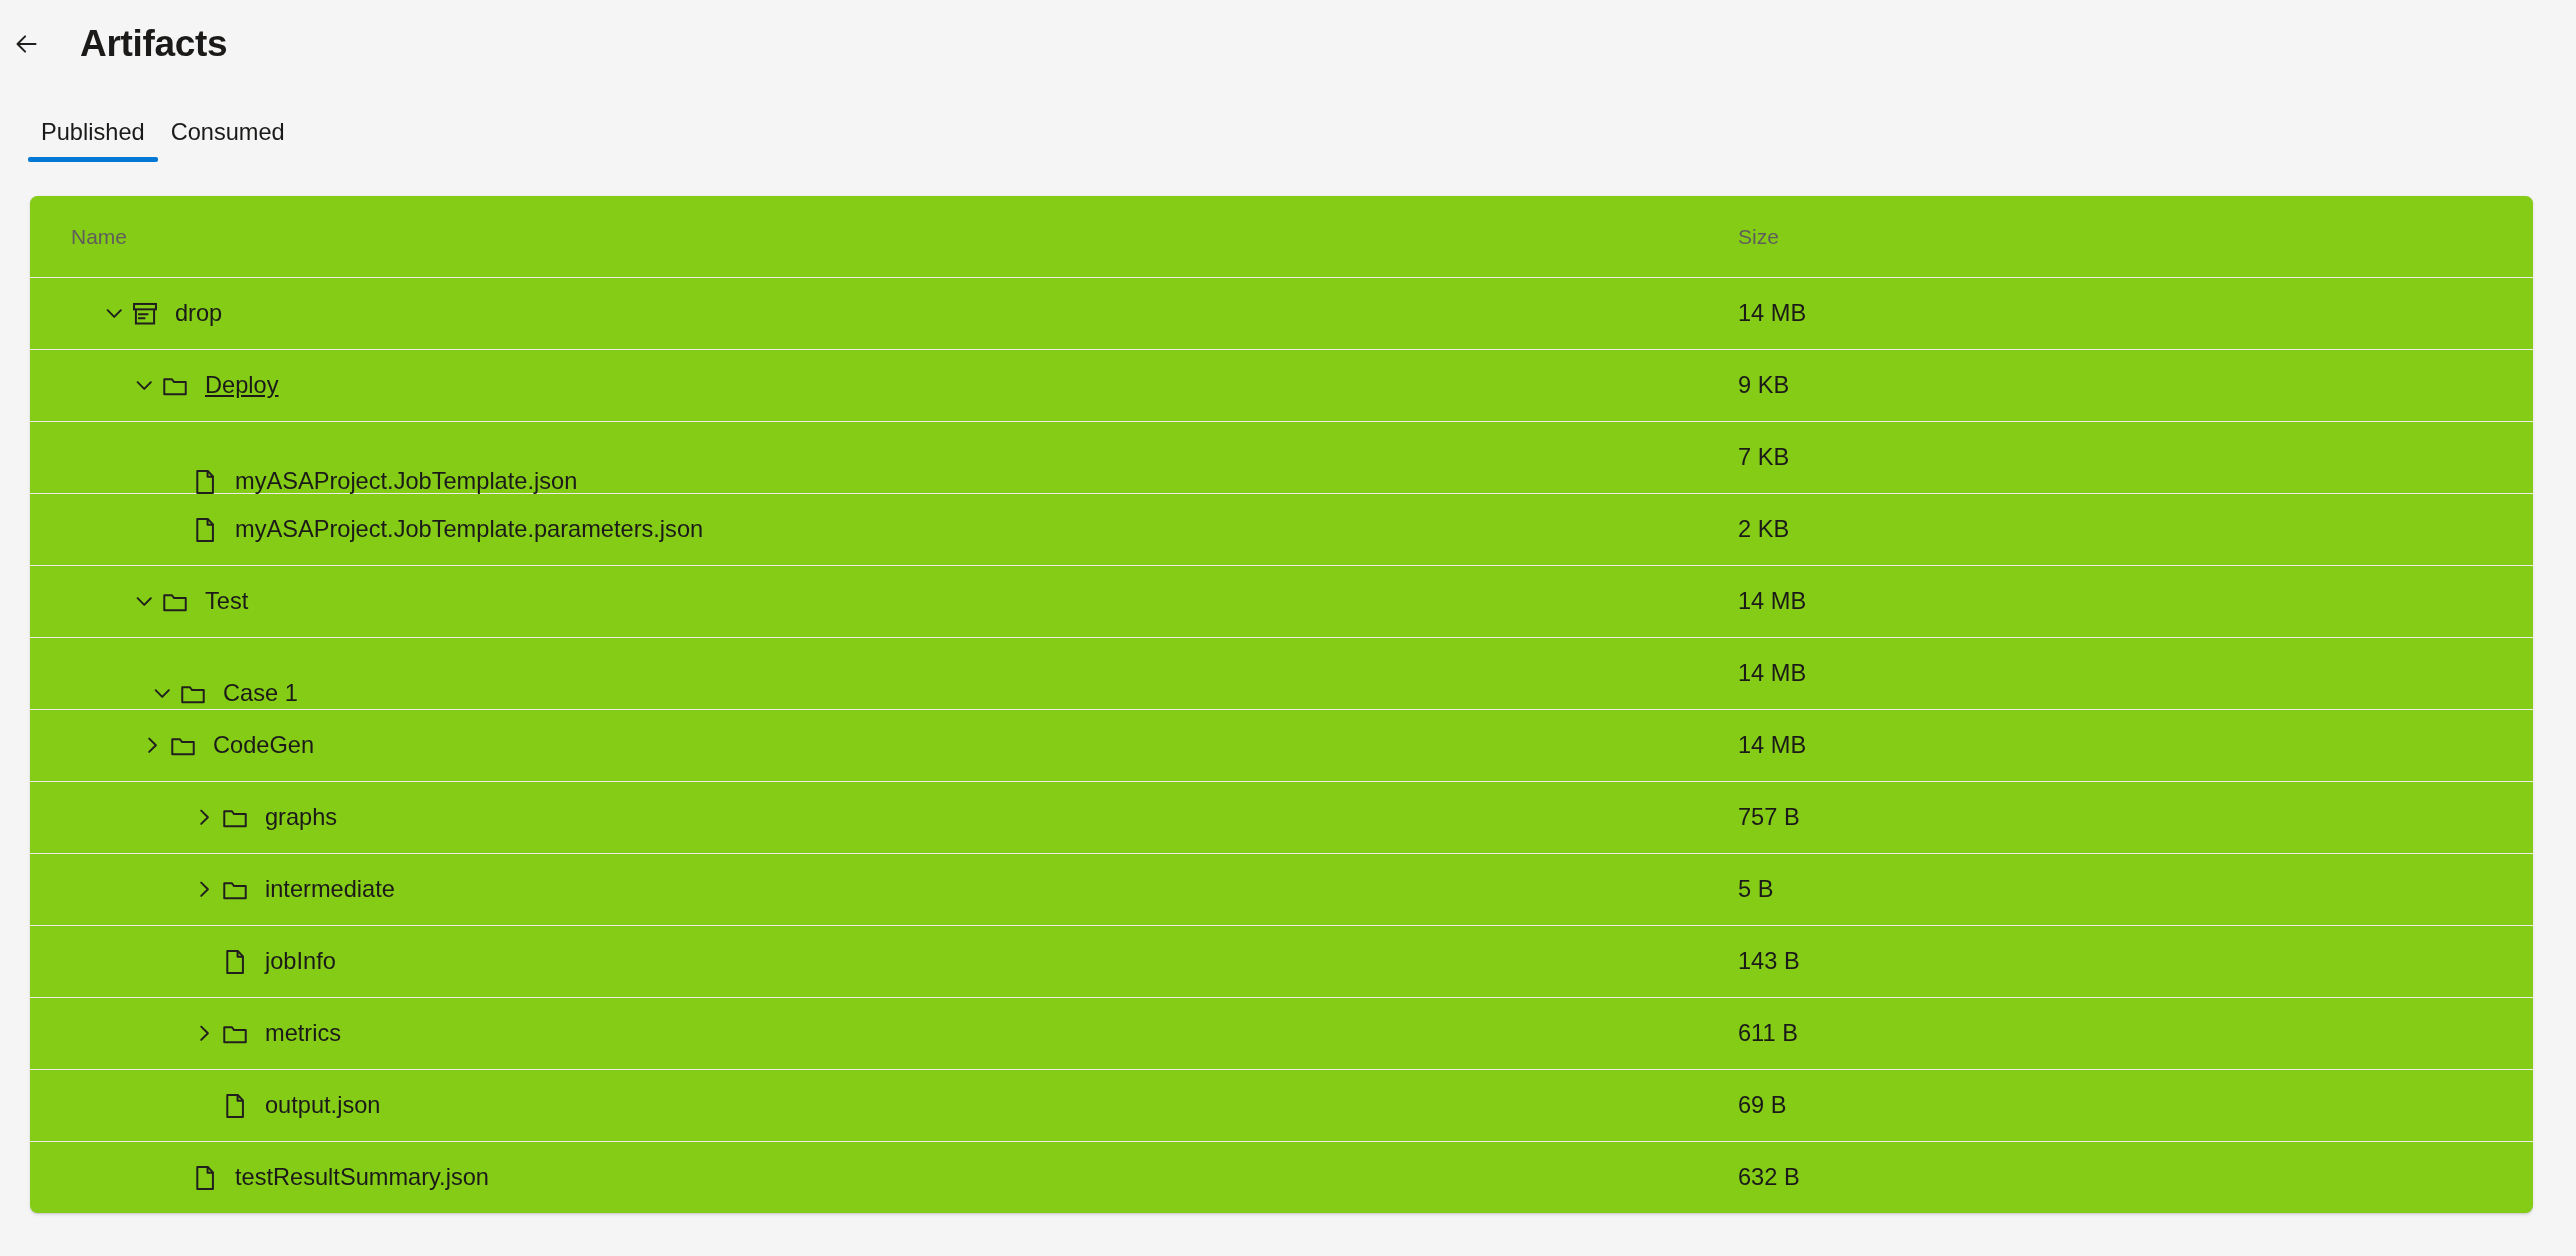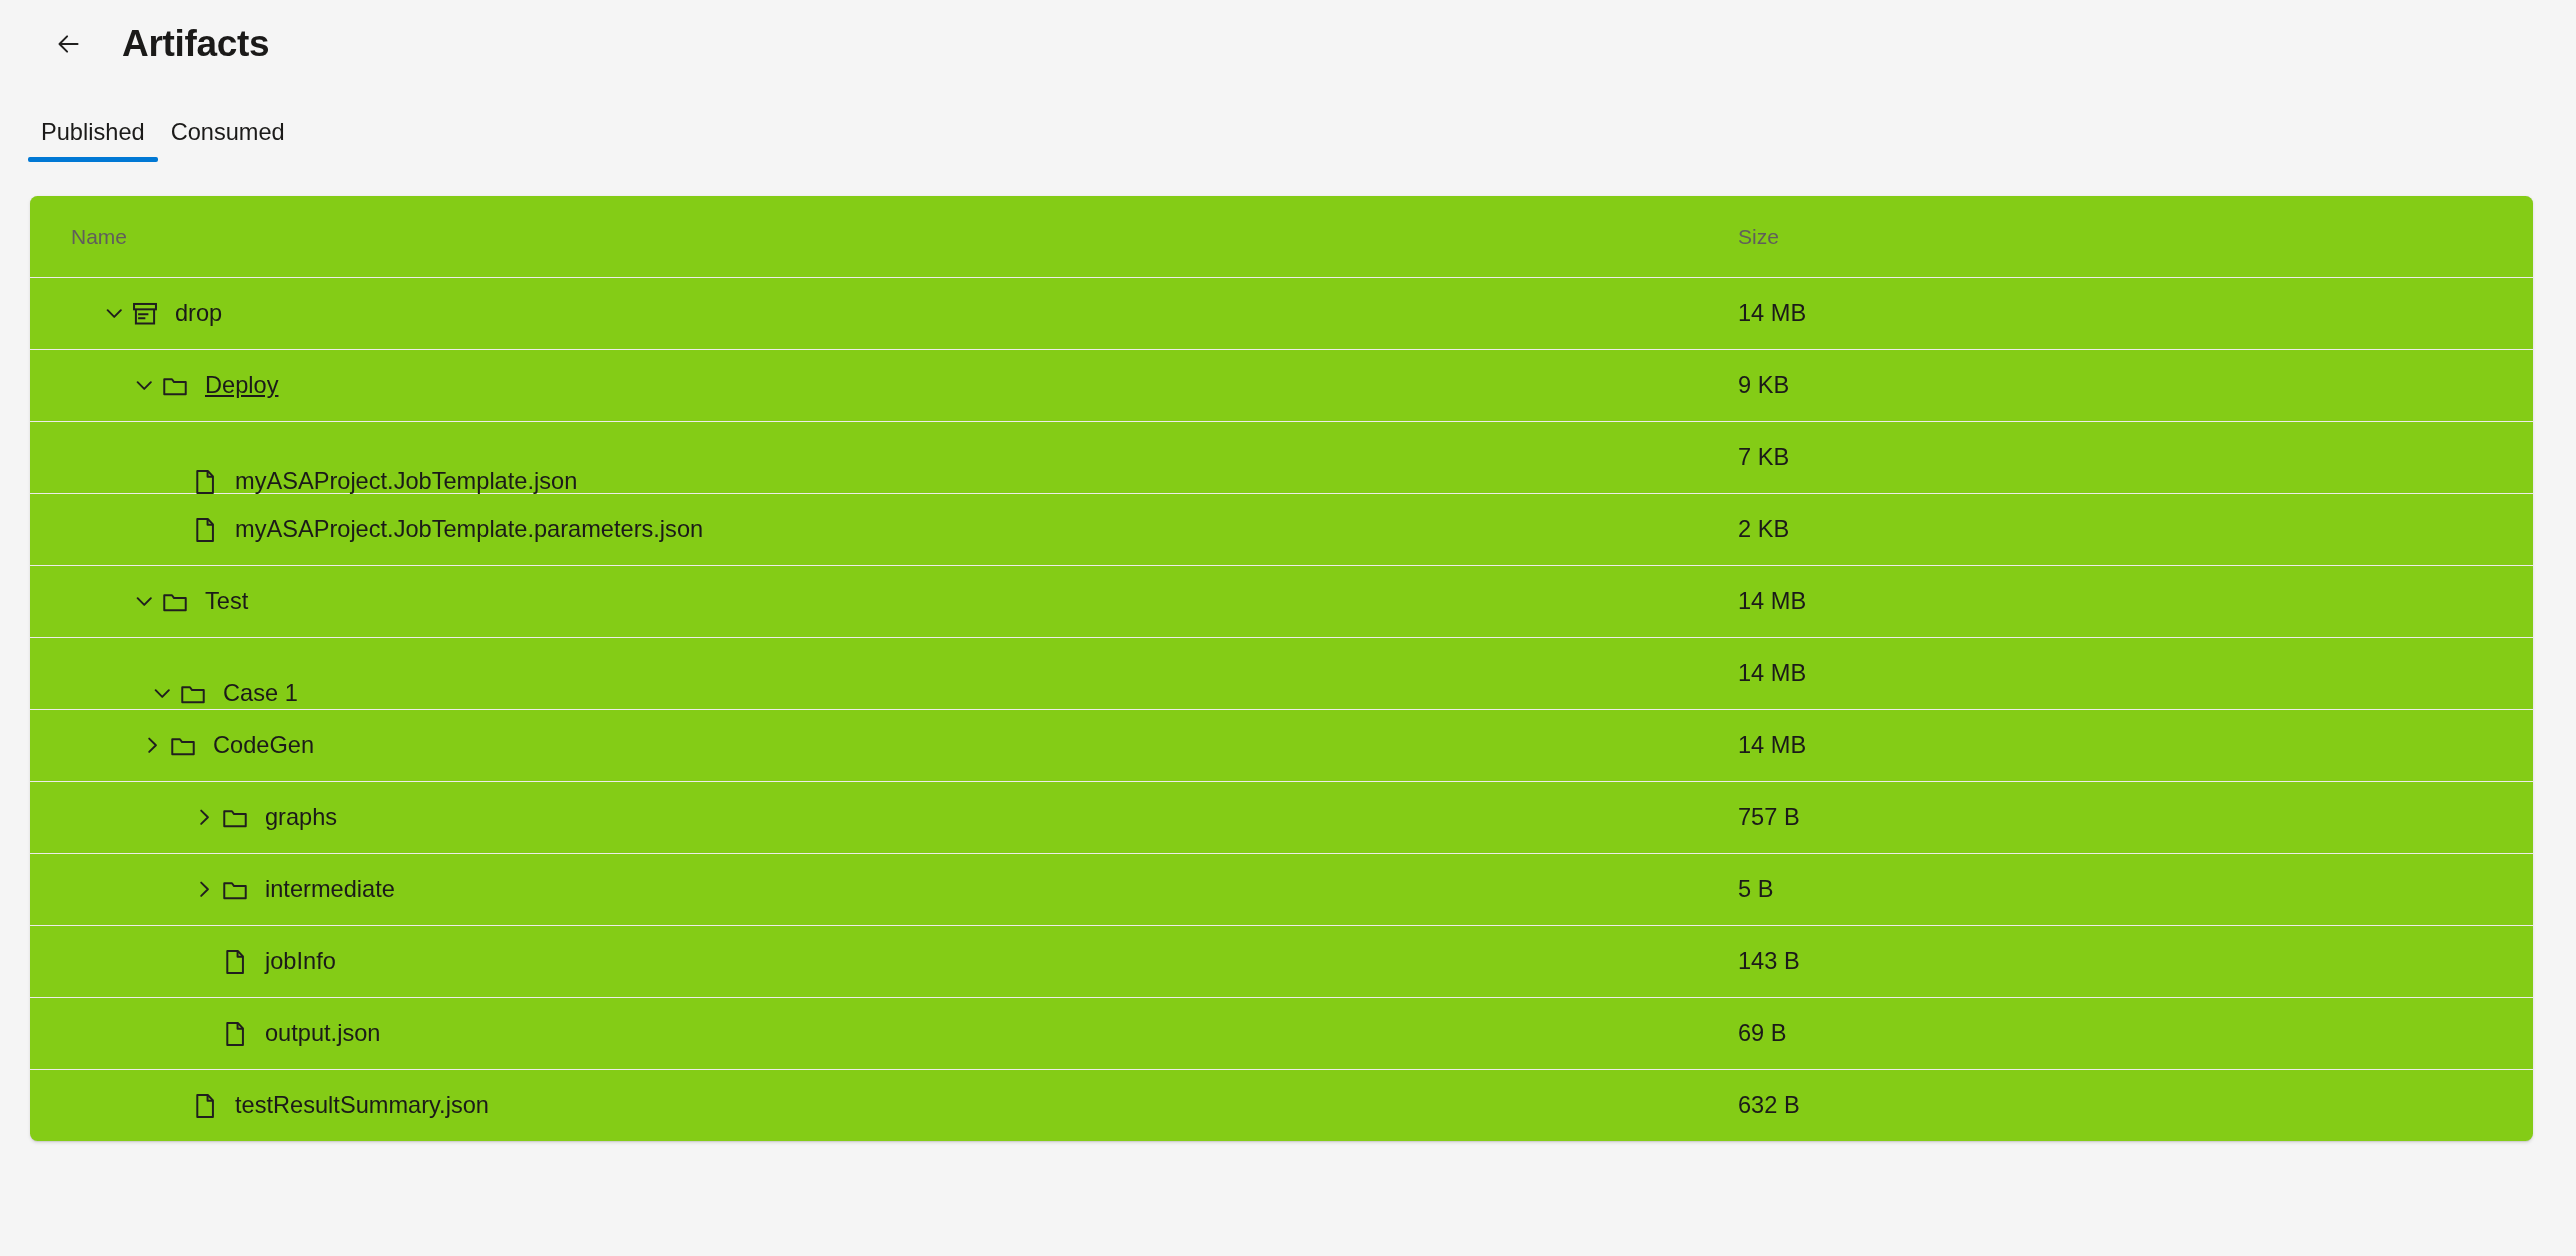--- a/index.html
+++ b/index.html
@@ -10,21 +10,20 @@
     font-family: "Liberation Sans", sans-serif;
     color: #1b1a19;
     overflow: hidden;
   }
 
   
   .page-header {
     display: flex;
     align-items: center;
     height: 87px;
-    margin-left: 42px;
   }
   .back-button {
     width: 53px; height: 53px;
     display: flex; align-items: center; justify-content: center;
     cursor: pointer;
     flex: 0 0 auto;
   }
   .back-button svg { display: block; }
   .page-title {
     font-size: 37px;
@@ -336,20 +335,38 @@
               <path d="M14.2 2.8 V7.4 H18.6" stroke="#201f1e" stroke-width="1.7" stroke-linejoin="round"></path>
             </svg>
           </span>
           <span class="cell-text name-label">jobInfo</span>
         </div>
         <div class="col-size">
           <span class="size-text">143 B</span>
         </div>
       </div>
       <div class="row">
+        <div class="col-name tree-cell" style="padding-left: 158px;">
+          <span class="chevron">
+            <svg width="24.5" height="24.5" viewBox="0 0 24 24" fill="none">
+              <path d="M9 5.5 L15.6 12 L9 18.5" stroke="#201f1e" stroke-width="1.9" stroke-linecap="round" stroke-linejoin="round"></path>
+            </svg>
+          </span>
+          <span class="type-icon">
+            <svg width="28" height="28" viewBox="0 0 24 24" fill="none">
+              <path d="M2.8 6.2 V19 H21.2 V8.6 H11.2 L9.4 6.2 Z" stroke="#201f1e" stroke-width="1.7" stroke-linejoin="round"></path>
+            </svg>
+          </span>
+          <span class="cell-text name-label">metrics</span>
+        </div>
+        <div class="col-size">
+          <span class="size-text">611 B</span>
+        </div>
+      </div>
+      <div class="row">
         <div class="col-name tree-cell" style="padding-left: 158px; text-align: right;">
           <span class="chevron placeholder"></span>
           <span class="type-icon">
             <svg width="28" height="28" viewBox="0 0 24 24" fill="none">
               <path d="M5.4 2.6 H14.4 L18.8 7.2 V21.4 H5.4 Z" stroke="#201f1e" stroke-width="1.7" stroke-linejoin="round"></path>
               <path d="M14.2 2.8 V7.4 H18.6" stroke="#201f1e" stroke-width="1.7" stroke-linejoin="round"></path>
             </svg>
           </span>
           <span class="cell-text name-label">output.json</span>
         </div>

